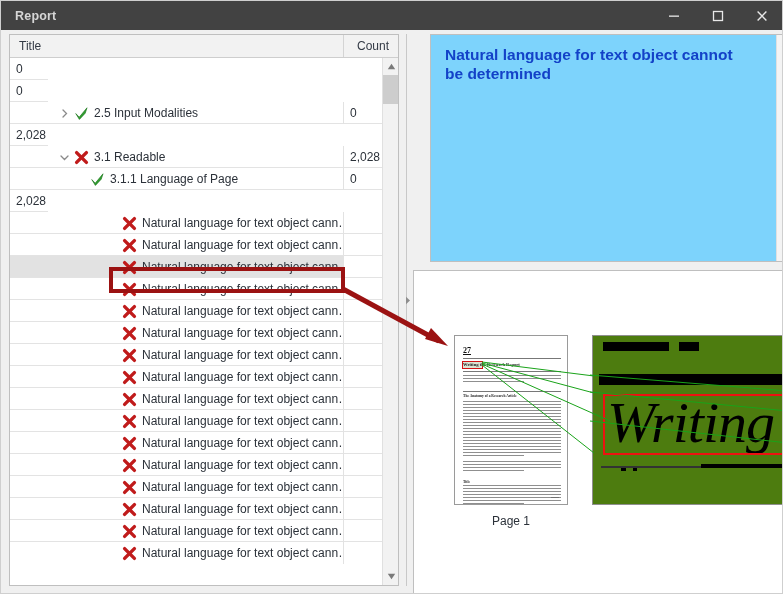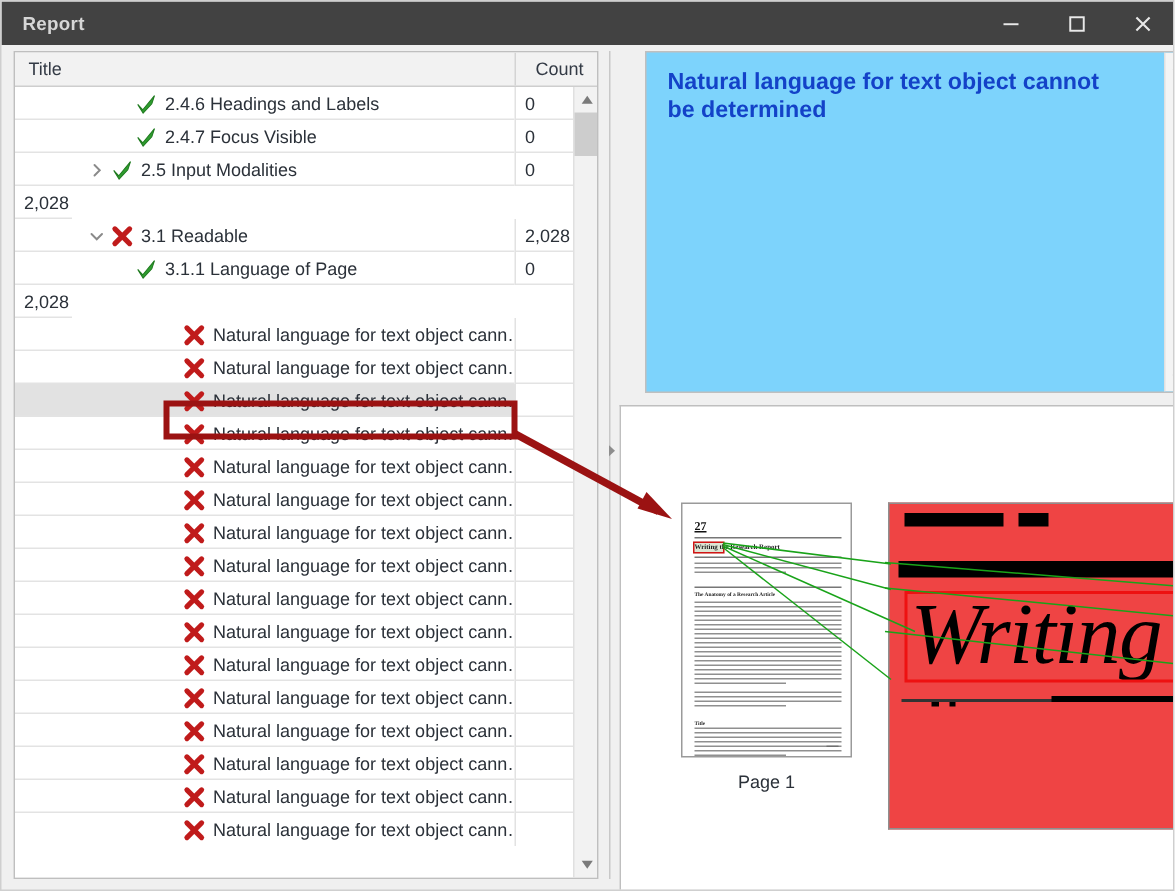--- a/index.html
+++ b/index.html
@@ -227,22 +227,22 @@
   }
   .pagelabel {
     position: absolute; left: 40px; top: 243px;
     width: 114px; text-align: center;
     font-size: 12px; color: #2b3139;
   }
 
   
   .detail {
     position: absolute; left: 178px; top: 64px;
-    width: 192px; height: 218px;
-    background: #ef4444;
+    width: 192px; height: 170px;
+    background: #4d7c0f;
     border: 1px solid #8f8f8f;
     border-right: none;
     overflow: hidden;
   }
   .detail .blk { position: absolute; background: #000; }
   .detail .redbox {
     position: absolute; left: 10px; top: 58px;
     width: 186px; height: 61px;
     border: 2px solid #ee1111;
   }
@@ -290,48 +290,26 @@
   </div>
 
   <div class="tree-panel">
     <div class="tree-header">
       <div class="th-title">Title</div>
       <div class="th-count">Count</div>
     </div>
 
     <div class="tree-body" id="tree-body">
         <div class="trow">
-          <div class="cell-title">
-            <div style="width: 64px; flex: 0 0 auto;"></div>
-            <div class="twisty"></div>
-            <div class="status-icon">
-              <svg width="15" height="15" viewBox="0 0 15 15">
-                <path d="M1.8 7.6 L5.2 11.2 L13 1.8 L11.2 7.2 L5.4 13.4 Z" fill="#2f9e2f" stroke="#1f7a1f" stroke-width=".7"></path>
-              </svg>
-            </div>
-            <span class="trow-label">2.4.6 Headings and Labels</span>
-            <div class="titleline"></div>
-          </div>
           <div class="cell-count">
             <span>0</span>
             <div class="countline"></div>
           </div>
         </div>
         <div class="trow">
-          <div class="cell-title">
-            <div style="width: 64px; flex: 0 0 auto;"></div>
-            <div class="twisty"></div>
-            <div class="status-icon">
-              <svg width="15" height="15" viewBox="0 0 15 15">
-                <path d="M1.8 7.6 L5.2 11.2 L13 1.8 L11.2 7.2 L5.4 13.4 Z" fill="#2f9e2f" stroke="#1f7a1f" stroke-width=".7"></path>
-              </svg>
-            </div>
-            <span class="trow-label">2.4.7 Focus Visible</span>
-            <div class="titleline"></div>
-          </div>
           <div class="cell-count">
             <span>0</span>
             <div class="countline"></div>
           </div>
         </div>
         <div class="trow">
           <div class="cell-title">
             <div style="width: 48px; flex: 0 0 auto;"></div>
             <div class="twisty">
               <svg width="9" height="9" viewBox="0 0 9 9">

